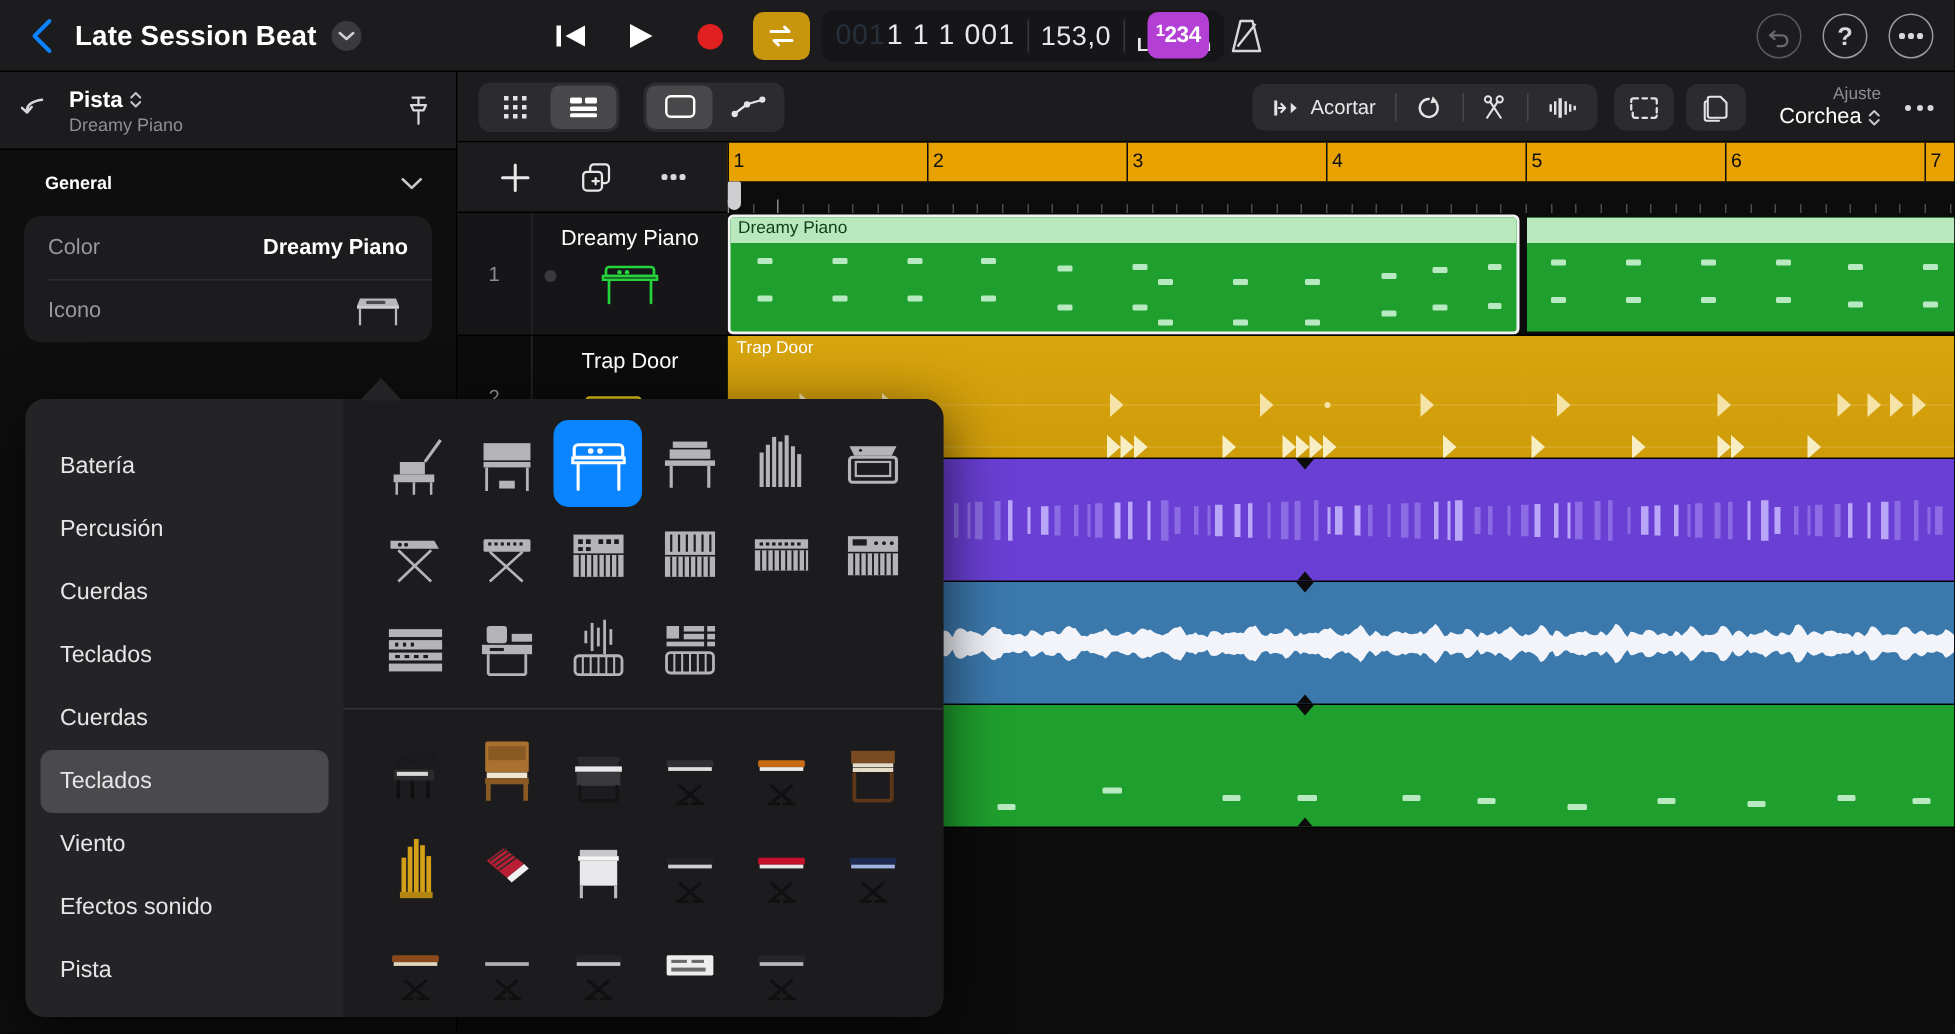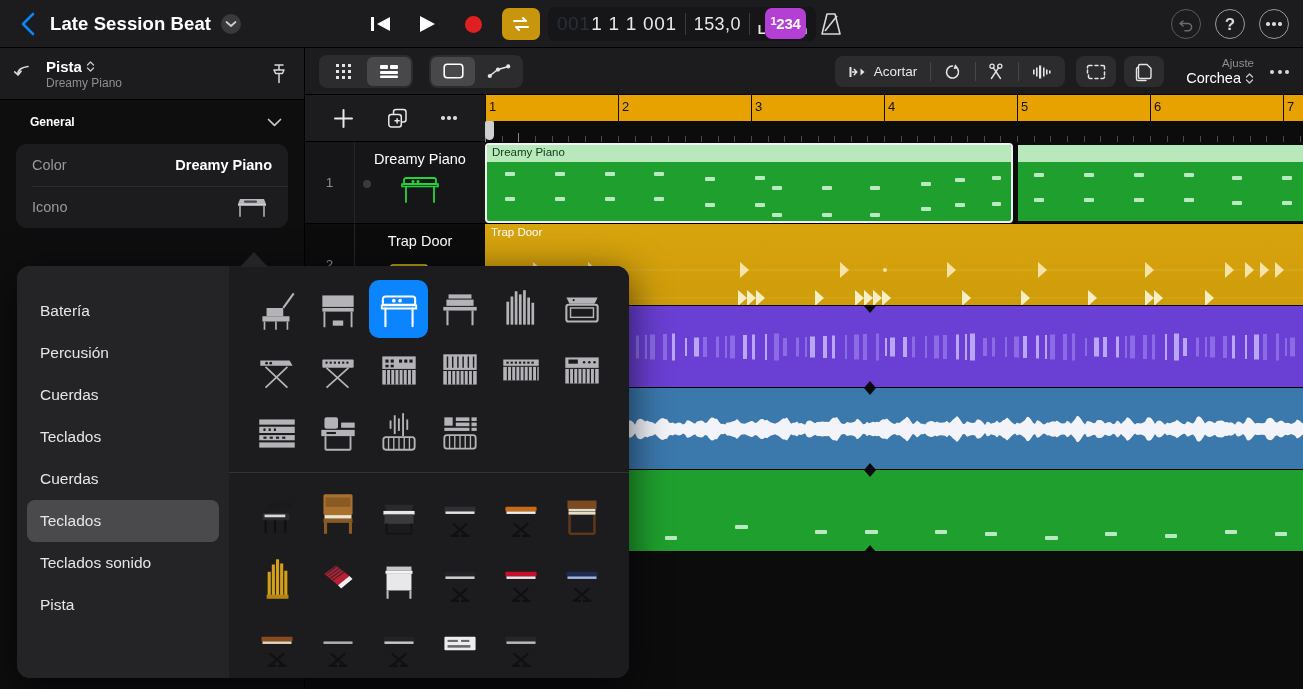--- a/index.html
+++ b/index.html
@@ -785,21 +785,24 @@
         <div class="cat">
           <span>Teclados</span>
         </div>
         <div class="cat">
           <span>Cuerdas</span>
         </div>
         <div class="cat sel">
           <span>Teclados</span>
         </div>
         <div class="cat">
-          <span>Teclados sonido</span>
+          <span>Viento</span>
+        </div>
+        <div class="cat">
+          <span>Efectos sonido</span>
         </div>
         <div class="cat">
           <span>Pista</span>
         </div>
       </div>
     <div class="pop-right">
       <div class="grid-a" id="gridA">
           <div class="gitem">
             <svg width="46" height="48" viewBox="0 0 40 46">
               <path d="M6 30 h26 v5 h-26 Z" fill="#b4b4b8"></path>

